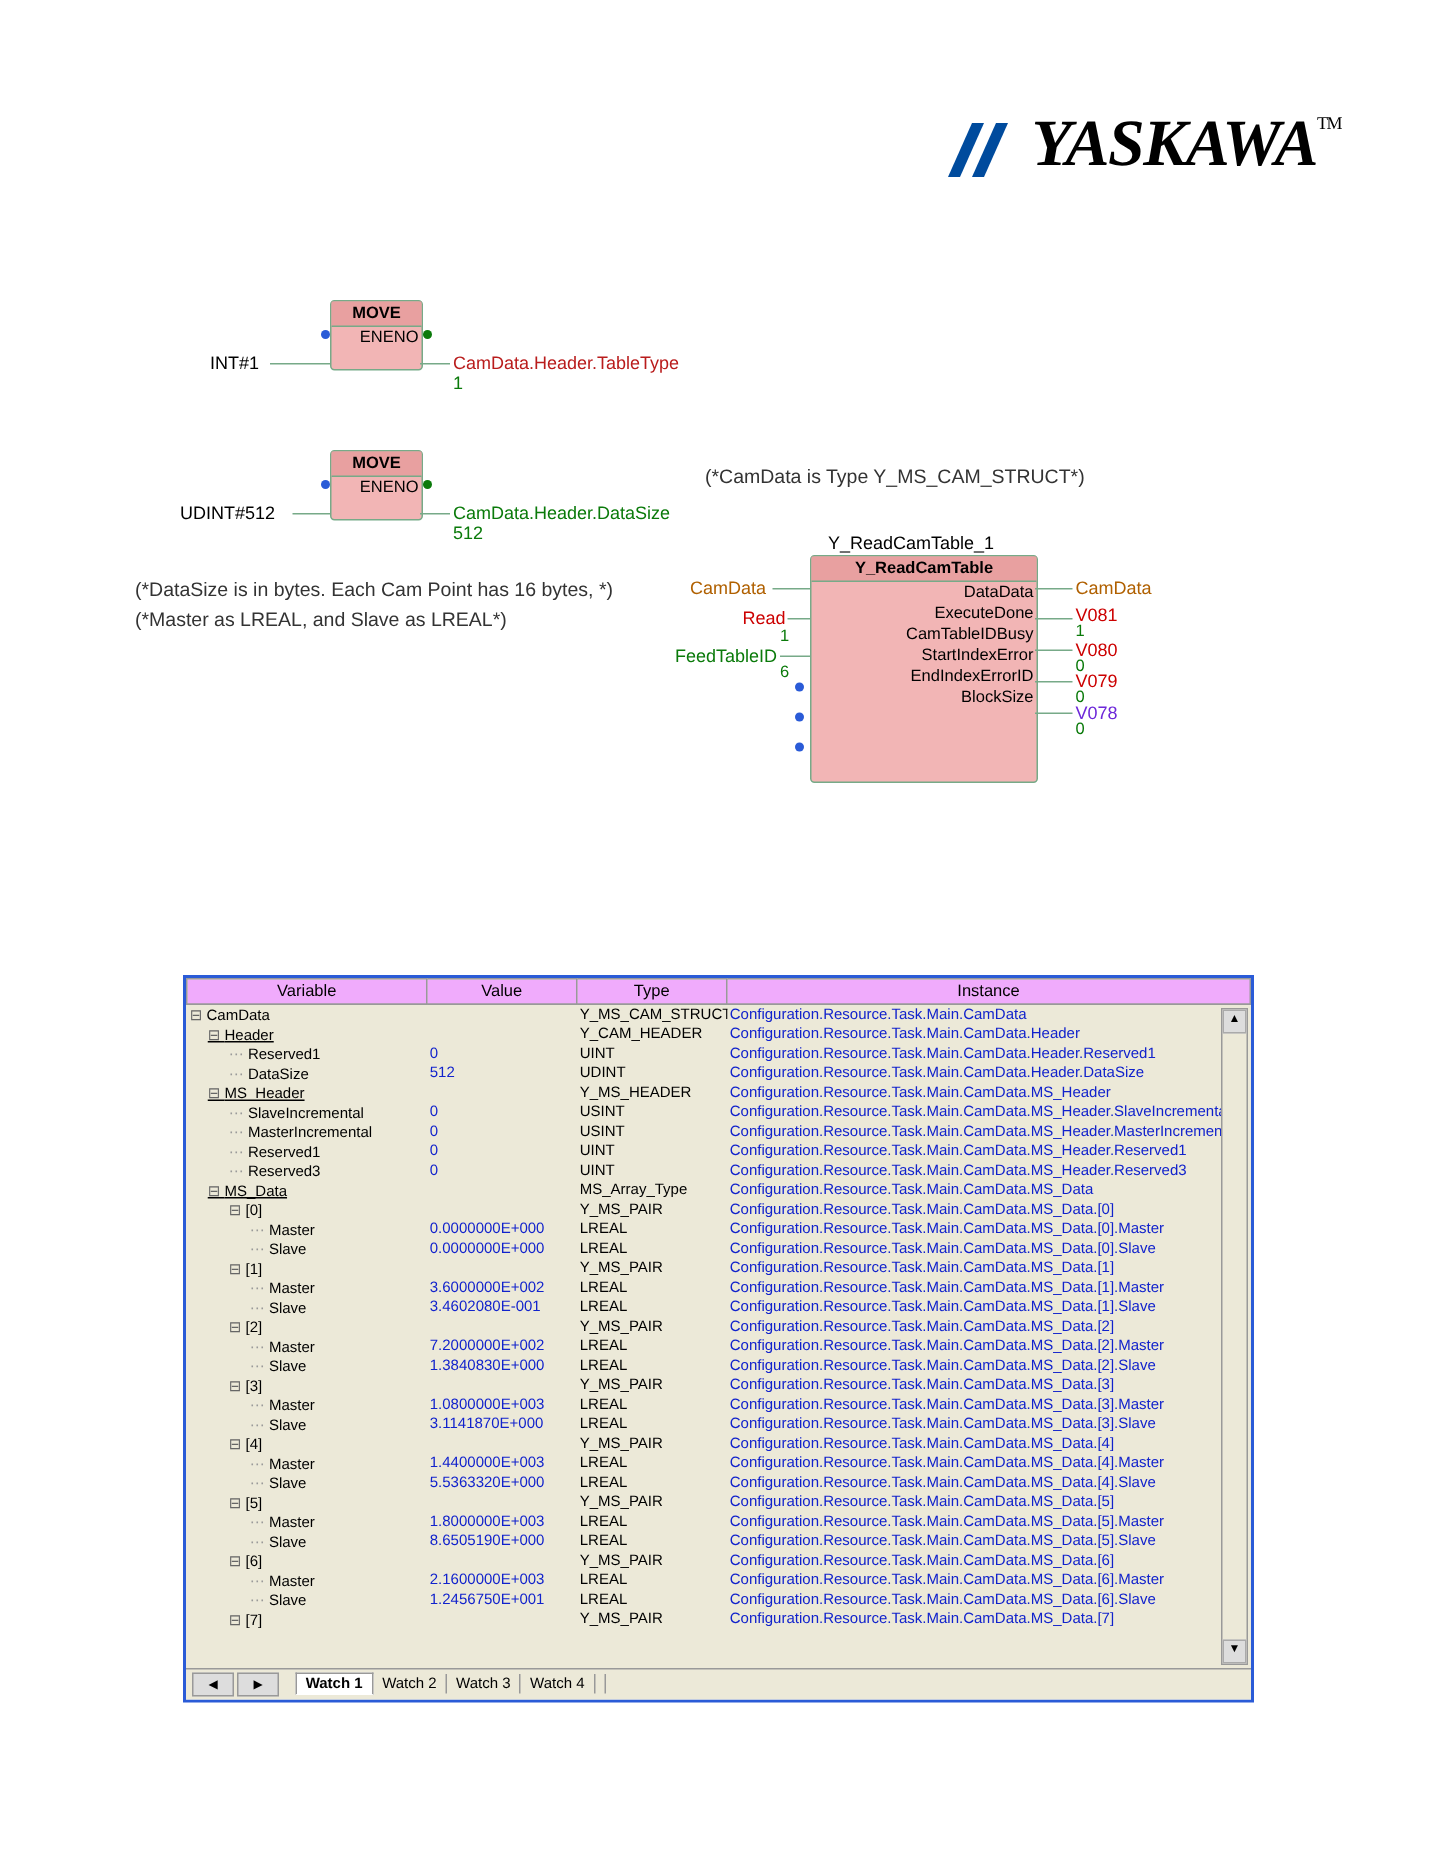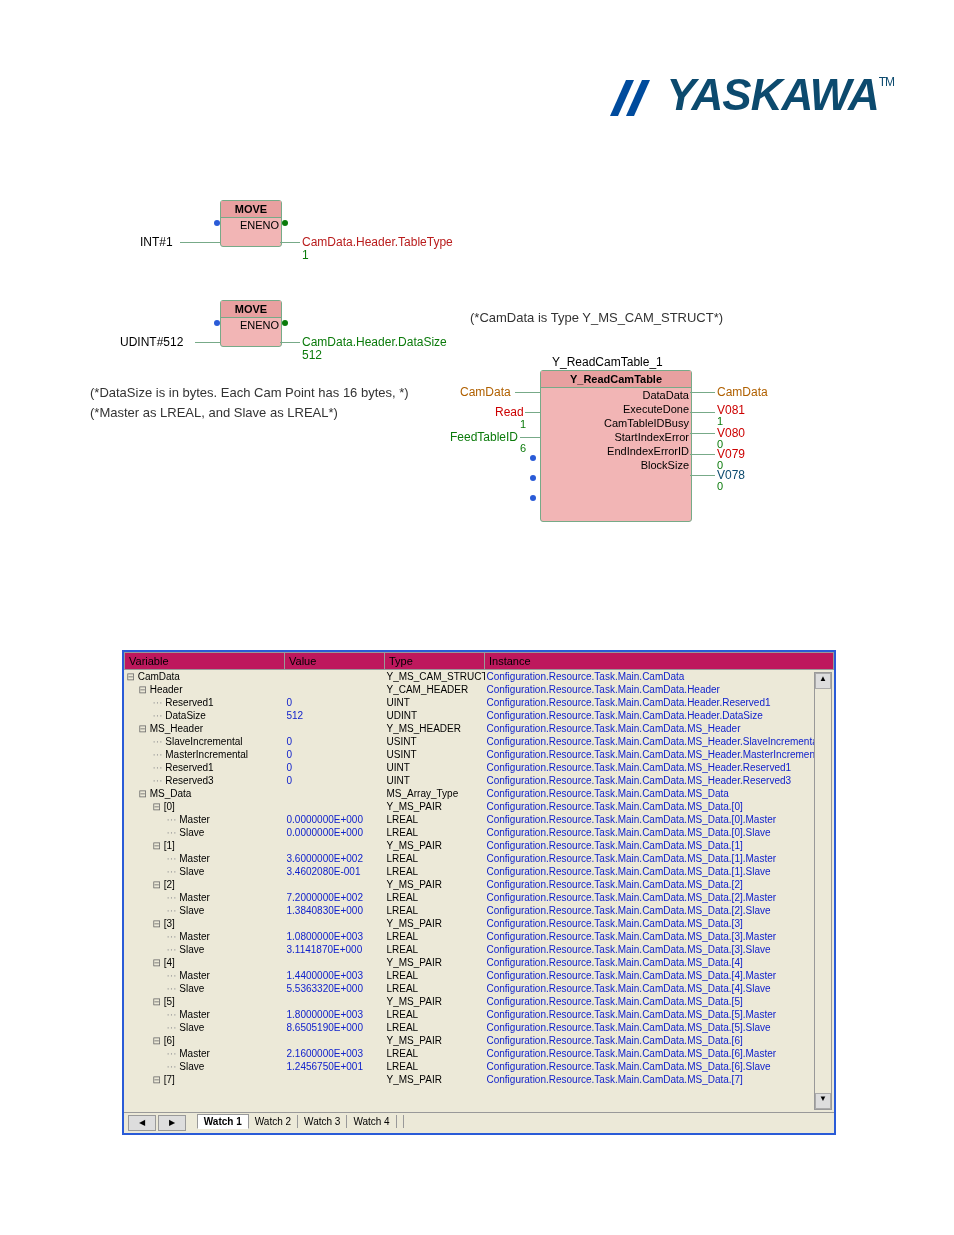--- a/index.html
+++ b/index.html
@@ -1,17 +1,17 @@
 <!DOCTYPE html>
 <html><head>
 <meta charset="utf-8">
 <style>
   body { margin:0; padding:0; font-family: Arial, sans-serif; background:#fff; width:954px; }
   .page { position:relative; width:954px; height:1235px; }
-  .logo { position:absolute; right:60px; top:70px; font-family: Liberation Sans, sans-serif; font-weight:900; font-size:44px; font-style:italic; color:#0c4a6e; letter-spacing:-1px; }
+  .logo { position:absolute; right:60px; top:70px; font-family: Liberation Serif, serif; font-weight:900; font-size:44px; font-style:italic; color:#000000; letter-spacing:-1px; }
   .logo .tm { font-size:12px; font-style:normal; font-weight:normal; vertical-align:top; position:relative; top:5px; }
   .logo-stripes { display:inline-block; margin-right:8px; }
   .logo-stripes svg { vertical-align:middle; }
 
   .diagram { position:absolute; left:120px; top:190px; width:720px; height:540px; }
   .fb-block { position:absolute; background:#f2b5b5; border:1px solid #7a8; border-radius:3px; }
   .fb-title { background:#e8a0a0; border-bottom:1px solid #7a8; text-align:center; font-size:11px; font-weight:bold; padding:2px 0; }
   .wire { position:absolute; border-top:1px solid #7a8; }
   .label { position:absolute; font-size:12px; font-family: Arial, sans-serif; }
   .dot { position:absolute; width:6px; height:6px; border-radius:50%; }
@@ -20,36 +20,36 @@
 
   
   .fb-row { display:flex; justify-content:flex-end; font-size:11px; padding:1px 2px; }
 
   
   .watch-wrap { position:absolute; left:122px; top:650px; width:710px; border:2px solid #2a5bd7; }
   .watch-title { background:linear-gradient(#3d7bff,#1a4fd0); color:#fff; font-size:11px; font-weight:bold; padding:3px 5px; display:flex; justify-content:space-between; align-items:center; }
   .watch-close { background:#f02020; color:#fff; width:14px; height:14px; text-align:center; line-height:13px; font-size:10px; border:1px solid #fff; cursor:pointer; }
   .watch-body { background:#ece9d8; font-size:10px; font-family: Arial, sans-serif; height:460px; overflow:hidden; position:relative; }
   table.watch { border-collapse:collapse; width:100%; table-layout:fixed; }
-  table.watch th { background:#be185d; border:1px solid #999; text-align:left; padding:2px 4px; font-weight:normal; font-size:11px; }
+  table.watch th { background:#f0abfc; border:1px solid #999; text-align:center; padding:2px 4px; font-weight:normal; font-size:11px; }
   table.watch td { border:0; padding:0px 2px; font-size:10px; height:13px; white-space:nowrap; overflow:hidden; }
   .col-var { width:160px; }
   .col-val { width:100px; }
   .col-type { width:100px; }
   .col-inst { }
   .blue { color:#1122cc; }
   .tree-toggle { color:#666; cursor:pointer; }
   .tree-dots { color:#999; }
   .watch-tabs { background:#ece9d8; border-top:1px solid #999; padding:2px 4px; font-size:10px; }
   .watch-tabs span { padding:1px 6px; border-right:1px solid #999; cursor:pointer; }
   .watch-tabs span.active { font-weight:bold; background:#fff; border:1px solid #999; border-bottom:1px solid #fff;text-align:center; }
   .scrollbar { position:absolute; right:2px; top:20px; bottom:2px; width:16px; background:#ece9d8; border:1px solid #999; }
   .scroll-up, .scroll-down { height:14px; text-align:center; font-size:8px; background:#ddd; border:1px solid #aaa; cursor:pointer; }
   .scroll-down { position:absolute; bottom:0; width:14px; }
-  .indent-0 {} .indent-1 { padding-left:14px !important; } .indent-2 { padding-left:28px !important; }
+  .indent-0 {} .indent-1 { padding-left:14px !important;text-decoration:underline; } .indent-2 { padding-left:28px !important; }
   .indent-3 { padding-left:42px !important; }
   .nav-btn { display:inline-block; width:14px; height:12px; border:1px solid #999; background:#ddd; text-align:center; font-size:8px; line-height:11px; cursor:pointer; margin-right:2px; }
 </style>
 </head>
 <body>
 
 <div class="page">
 
   <div class="logo">
     <span class="logo-stripes">
@@ -150,21 +150,21 @@
     <div class="wire" style="left:570px; top:222px; width:25px;"></div>
     <div class="label" style="left:597px; top:213px; color:#cc0000;">V081</div>
     <div class="label" style="left:597px; top:225px; color:#0a7a0a; font-size:11px;">1</div>
     <div class="wire" style="left:570px; top:243px; width:25px;"></div>
     <div class="label" style="left:597px; top:236px; color:#cc0000;">V080</div>
     <div class="label" style="left:597px; top:248px; color:#0a7a0a; font-size:11px;">0</div>
     <div class="wire" style="left:570px; top:264px; width:25px;"></div>
     <div class="label" style="left:597px; top:257px; color:#cc0000;">V079</div>
     <div class="label" style="left:597px; top:269px; color:#0a7a0a; font-size:11px;">0</div>
     <div class="wire" style="left:570px; top:285px; width:25px;"></div>
-    <div class="label" style="left:597px; top:278px; color:#0c4a6e;">V078</div>
+    <div class="label" style="left:597px; top:278px; color:#6d28d9;">V078</div>
     <div class="label" style="left:597px; top:290px; color:#0a7a0a; font-size:11px;">0</div>
   </div>
 
   <div class="watch-wrap">
     <div class="watch-body">
       <table class="watch">
         <colgroup>
             <col class="col-var">
             <col class="col-val">
             <col class="col-type">

